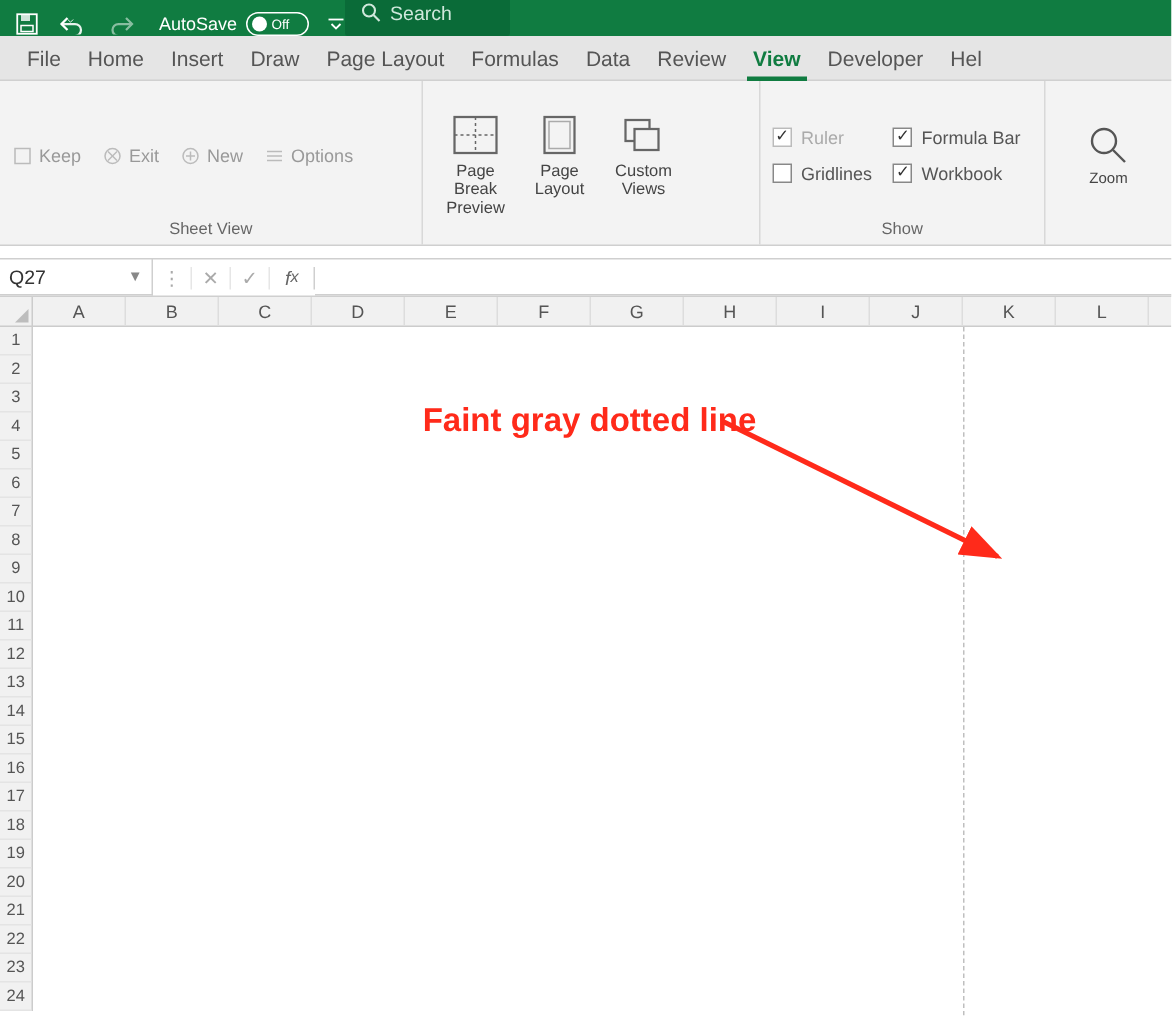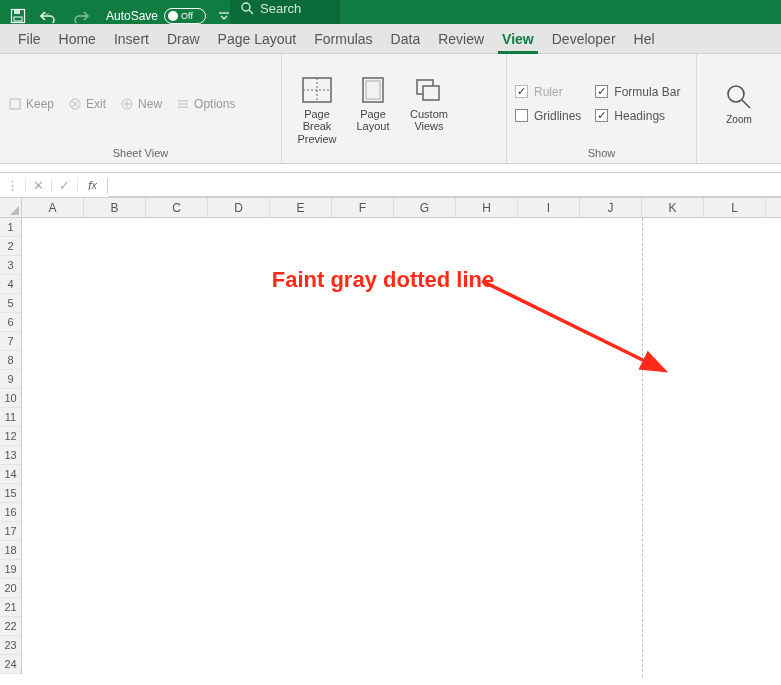--- a/index.html
+++ b/index.html
@@ -226,21 +226,21 @@
             <span>Gridlines</span>
           </div>
         </div>
         <div class="show-col">
           <div class="chk">
             <div class="chkbox checked"></div>
             <span>Formula Bar</span>
           </div>
           <div class="chk">
             <div class="chkbox checked"></div>
-            <span>Headings</span>
+            <span>Workbook</span>
           </div>
         </div>
       </div>
     </div>
     <div class="group-label">Show</div>
   </div>
 
   <div class="group zoomgrp">
     <div class="group-body">
       <div class="zoom-item">
@@ -249,20 +249,24 @@
             <line x1="18" y1="18" x2="26" y2="26" stroke="#555" stroke-width="1.6"></line>
           </svg>
         <span>Zoom</span>
       </div>
     </div>
     <div class="group-label">&nbsp;</div>
   </div>
 </div>
 
 <div class="fxrow">
+  <div class="namebox">
+    <span>Q27</span>
+    <span style="color:#888;font-size:10px;">▼</span>
+  </div>
   <div class="fx-btns">
     <div class="fx-btn">⋮</div>
     <div class="fx-btn">✕</div>
     <div class="fx-btn">✓</div>
     <div class="fx-label">f<sub>x</sub></div>
   </div>
   <div class="fx-input"></div>
 </div>
 
 <div class="sheet">
@@ -302,21 +306,21 @@
       <div>18</div>
       <div>19</div>
       <div>20</div>
       <div>21</div>
       <div>22</div>
       <div>23</div>
       <div>24</div>
     </div>
   <div class="cells">
     <div class="page-break" id="pagebreak" style="left: 620px;"></div>
-    <div class="annotation" style="left:241px; top:48px; width:240px;">Faint gray dotted line</div>
+    <div class="annotation" style="left:251px; top:48px; width:240px;">Faint gray dotted line</div>
     <svg class="arrow-svg" style="left:455px; top:58px;" width="210" height="110">
       <defs>
           <marker id="ah" markerWidth="10" markerHeight="10" refX="7" refY="3" orient="auto">
             <path d="M0,0 L8,3 L0,6 Z" fill="#ff2a1a"></path>
           </marker>
         </defs>
       <line x1="5" y1="5" x2="188" y2="95" stroke="#ff2a1a" stroke-width="3.5" marker-end="url(#ah)"></line>
     </svg>
   </div>
 </div>

